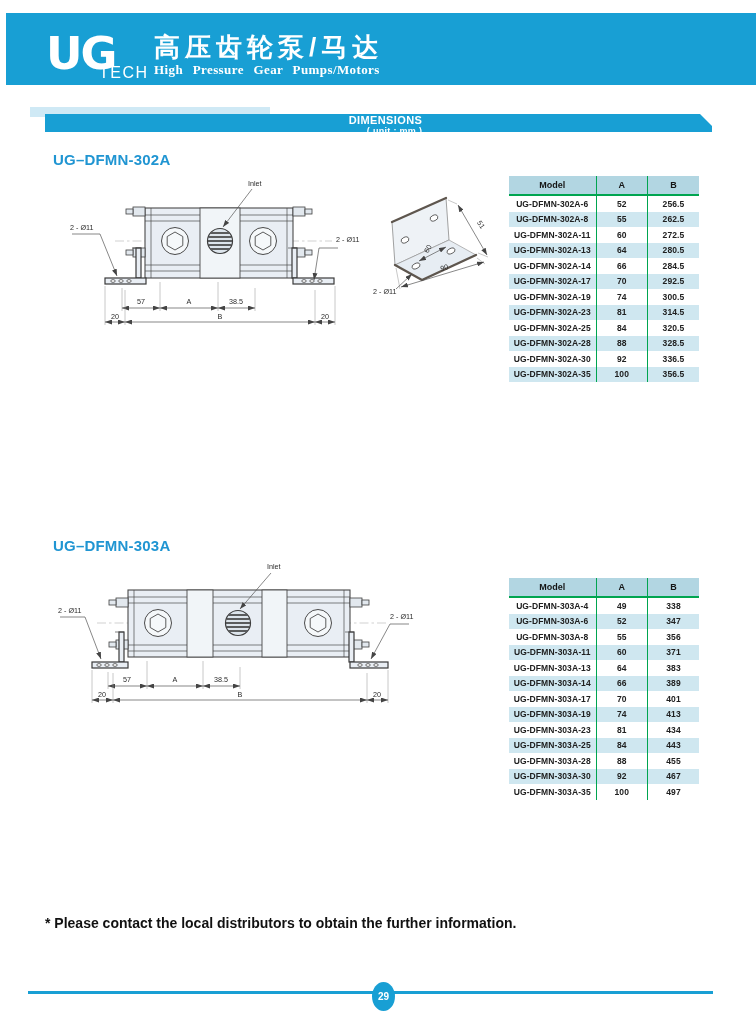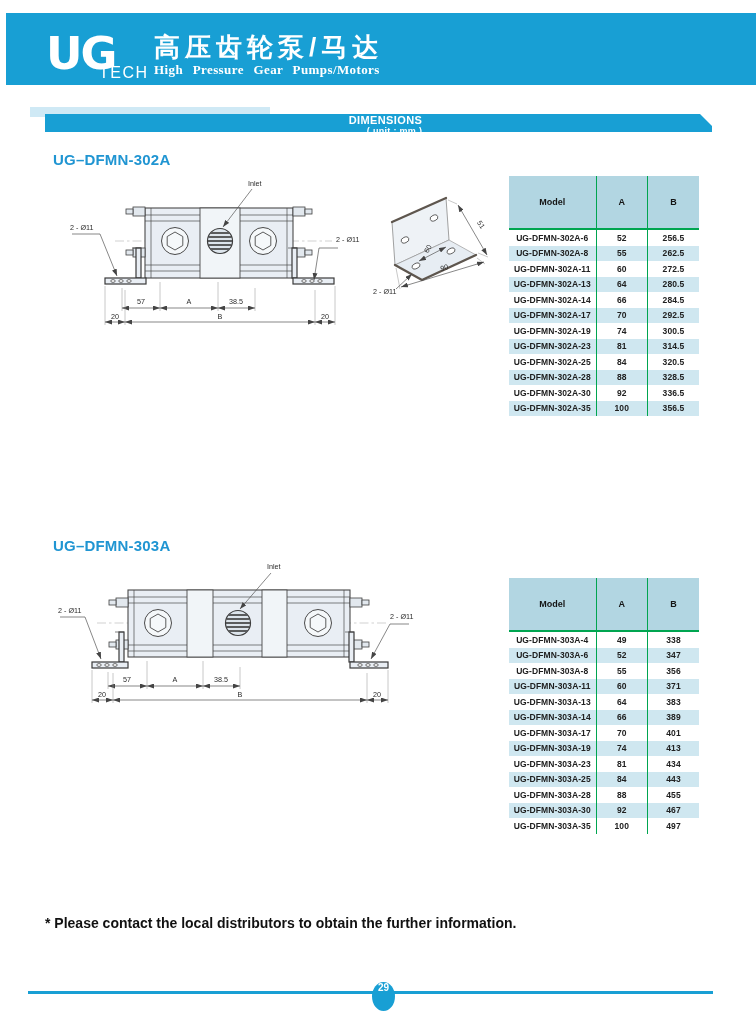--- a/index.html
+++ b/index.html
@@ -17,21 +17,21 @@
   .dim-bar{position:absolute;left:45px;top:114px;width:667px;height:18px;background:var(--brand,#189fd4);color:#fff;display:flex;align-items:center;clip-path:polygon(0 0,calc(100% - 12px) 0,100% 12px,100% 100%,0 100%);flex-direction:column;}
   .dim-bar .label{font-weight:700;font-size:11px;margin-left:14px;letter-spacing:.4px;}
   .dim-bar .unit{font-size:9px;font-weight:700;margin-left:32px;letter-spacing:.3px;}
 
   .sec-title{position:absolute;color:var(--title_blue,#2095d2);font-weight:700;font-size:15px;letter-spacing:.2px;}
 
   
   .table-wrap{position:absolute;width:190px;}
   table.dim-table{border-collapse:collapse;table-layout:fixed;width:190px;font-size:8.5px;}
   table.dim-table col.c1{width:87px;}
-  table.dim-table th{background:var(--table_header_bg,#b2d6e2);height:18px;font-size:9px;font-weight:700;color:#151515;border-bottom:2px solid var(--green,#00a550);text-align:center;padding:17px;}
+  table.dim-table th{background:var(--table_header_bg,#b2d6e2);height:18px;font-size:9px;font-weight:700;color:#151515;border-bottom:2px solid var(--green,#00a550);text-align:center;padding:0;}
   table.dim-table td{height:15.5px;text-align:center;font-weight:600;color:#202020;padding:0;letter-spacing:.1px;}
   table.dim-table th:nth-child(-n+2),table.dim-table td:nth-child(-n+2){border-right:1.6px solid var(--green,#00a550);}
   table.dim-table tbody tr:nth-of-type(even){background:var(--row_stripe,#cfe7f0);}
 
   
   .drawing{position:absolute;}
   svg text{font-family:"Liberation Sans",sans-serif;}
   .body{fill:#e9eef4;stroke:#4a4a4a;stroke-width:1.1;}
   .band{fill:#f1f5f8;stroke:#4a4a4a;stroke-width:.9;}
   .thin{stroke:#4a4a4a;stroke-width:.7;}
@@ -47,21 +47,21 @@
   .dim{stroke:#555;stroke-width:.7;fill:none;}
   .dt{font-size:7.2px;fill:#2b2b2b;font-weight:500;}
   .lbl{font-size:7.2px;fill:#2b2b2b;}
   .edge{stroke:#5e564e;stroke-width:2.3;fill:none;stroke-linejoin:round;stroke-linecap:round;}
   .iso{fill:#eef2f6;stroke:#8a8a8a;stroke-width:.8;}
   .iso2{fill:#e7edf3;stroke:#9a9a9a;stroke-width:.7;}
 
   
   .note{position:absolute;left:45px;top:915px;font-size:14px;font-weight:600;color:#111;}
   .footer-line{position:absolute;left:28px;top:991px;width:685px;height:3px;background:var(--brand,#189fd4);}
-  .page-badge{position:absolute;left:372px;top:982px;width:23px;height:29px;border-radius:50%;background:var(--brand,#189fd4);color:#fff;font-size:10px;font-weight:700;display:flex;align-items:flex-start;justify-content:center;}
+  .page-badge{position:absolute;left:372px;top:982px;width:23px;height:29px;border-radius:50%;background:var(--brand,#189fd4);color:#fff;font-size:10px;font-weight:700;display:flex;align-items:center;justify-content:center;}
 </style>
 </head>
 <body>
 
 <div class="page">
 
   <div class="header-band">
     <div class="logo">UG</div>
     <div class="logo-sub">TECH</div>
     <div class="title-cn">高压齿轮泵/马达</div>

